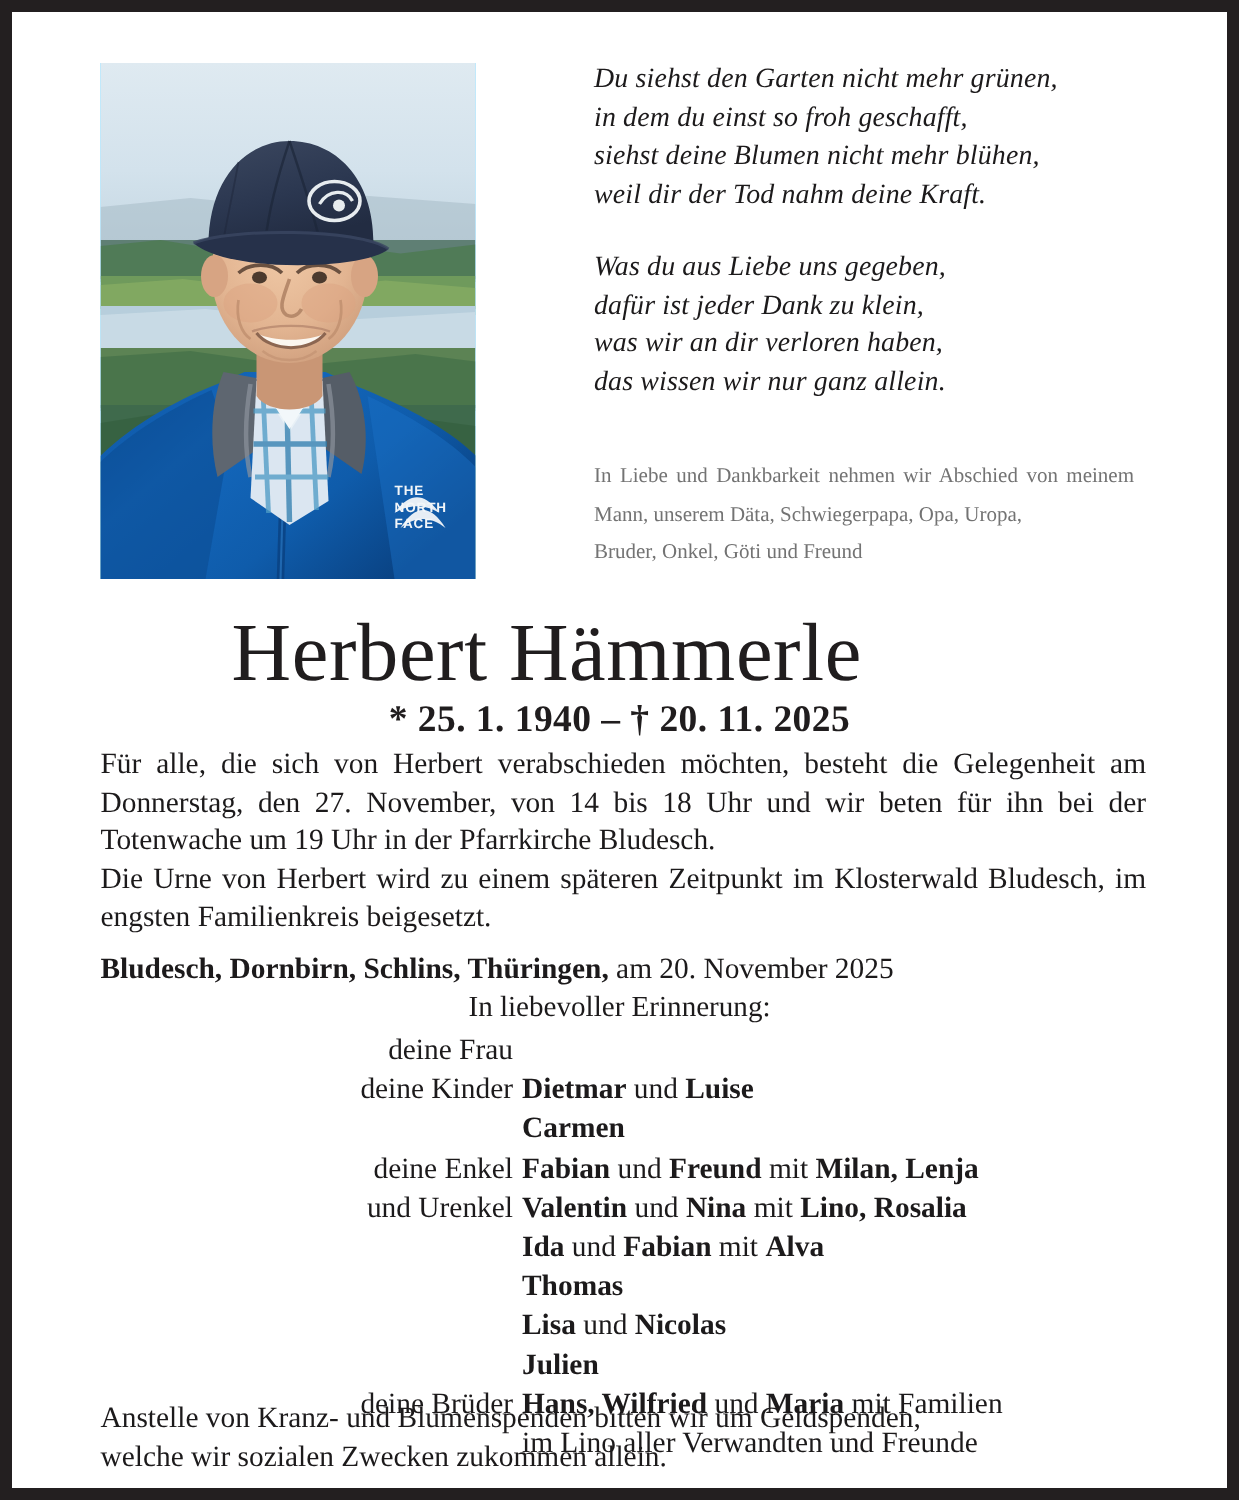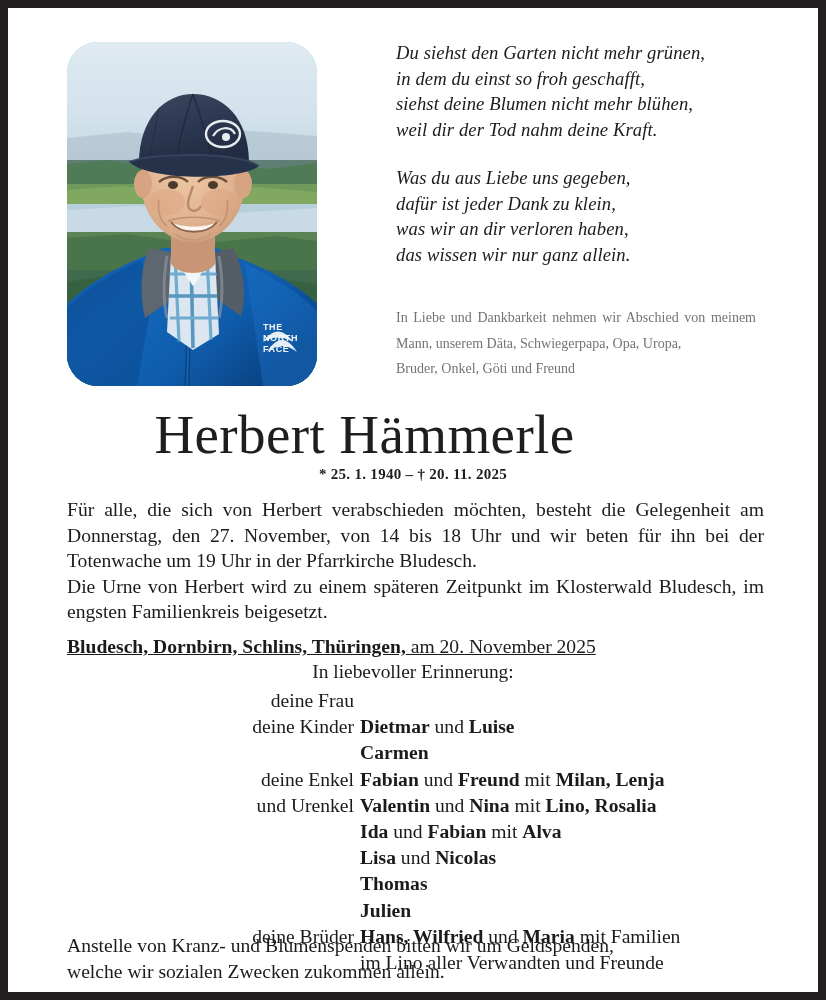--- a/index.html
+++ b/index.html
@@ -40,21 +40,20 @@
   }
 
   .photo {
     position: absolute;
     left: 59px;
     top: 34px;
     width: 250px;
     height: 344px;
     overflow: hidden;
     background: #7dd3fc;
-    border-radius: 31px;
   }
   .photo svg { display: block; width: 250px; height: 344px; }
 
   
   .right-col {
     position: absolute;
     left: 388px;
     top: 32px;
     width: 360px;
   }
@@ -89,21 +88,21 @@
     font-weight: normal;
     letter-spacing: 0.4px;
     color: #201d1e;
   }
   .dates {
     position: absolute;
     left: 0;
     top: 458px;
     width: 810px;
     text-align: center;
-    font-size: 15px;
+    font-size: 25px;
     font-weight: bold;
     letter-spacing: 0.3px;
     color: #201d1e;
   }
 
   
   .body-block {
     position: absolute;
     left: 59px;
     top: 489px;
@@ -114,39 +113,38 @@
     line-height: 25.6px;
     text-align: justify;
     color: #1c1a1b;
   }
 
   .places {
     margin-top: 9px;
     font-size: 19.6px;
     line-height: 25.6px;
     color: #1c1a1b;
-    text-decoration: underline;
   }
   .places b { font-weight: bold; }
 
   
   .remember-head {
     position: absolute;
     left: 0;
     top: 652px;
     width: 810px;
     text-align: center;
     font-size: 19.4px;
     line-height: 24px;
     color: #1c1a1b;
   }
 
   .family {
     position: absolute;
-    left: 12px;
+    left: 0;
     top: 680px;
     width: 704px;
   }
   .frow {
     display: flex;
     align-items: baseline;
     line-height: 26.2px;
     font-size: 19.6px;
   }
   .fcol-label {
@@ -354,25 +352,25 @@
       <div class="frow">
         <div class="fcol-label">und Urenkel</div>
         <div class="fcol-names"><b>Valentin</b><span> und </span><b>Nina</b><span> mit </span><b>Lino, Rosalia</b></div>
       </div>
       <div class="frow">
         <div class="fcol-label"></div>
         <div class="fcol-names"><b>Ida</b><span> und </span><b>Fabian</b><span> mit </span><b>Alva</b></div>
       </div>
       <div class="frow">
         <div class="fcol-label"></div>
+        <div class="fcol-names"><b>Thomas</b></div>
+      </div>
+      <div class="frow">
+        <div class="fcol-label"></div>
         <div class="fcol-names"><b>Lisa</b><span> und </span><b>Nicolas</b></div>
-      </div>
-      <div class="frow">
-        <div class="fcol-label"></div>
-        <div class="fcol-names"><b>Thomas</b></div>
       </div>
       <div class="frow">
         <div class="fcol-label"></div>
         <div class="fcol-names"><b>Julien</b></div>
       </div>
       <div class="frow">
         <div class="fcol-label">deine Brüder</div>
         <div class="fcol-names"><b>Hans, Wilfried</b><span> und </span><b>Maria</b><span> mit Familien</span></div>
       </div>
       <div class="frow">

